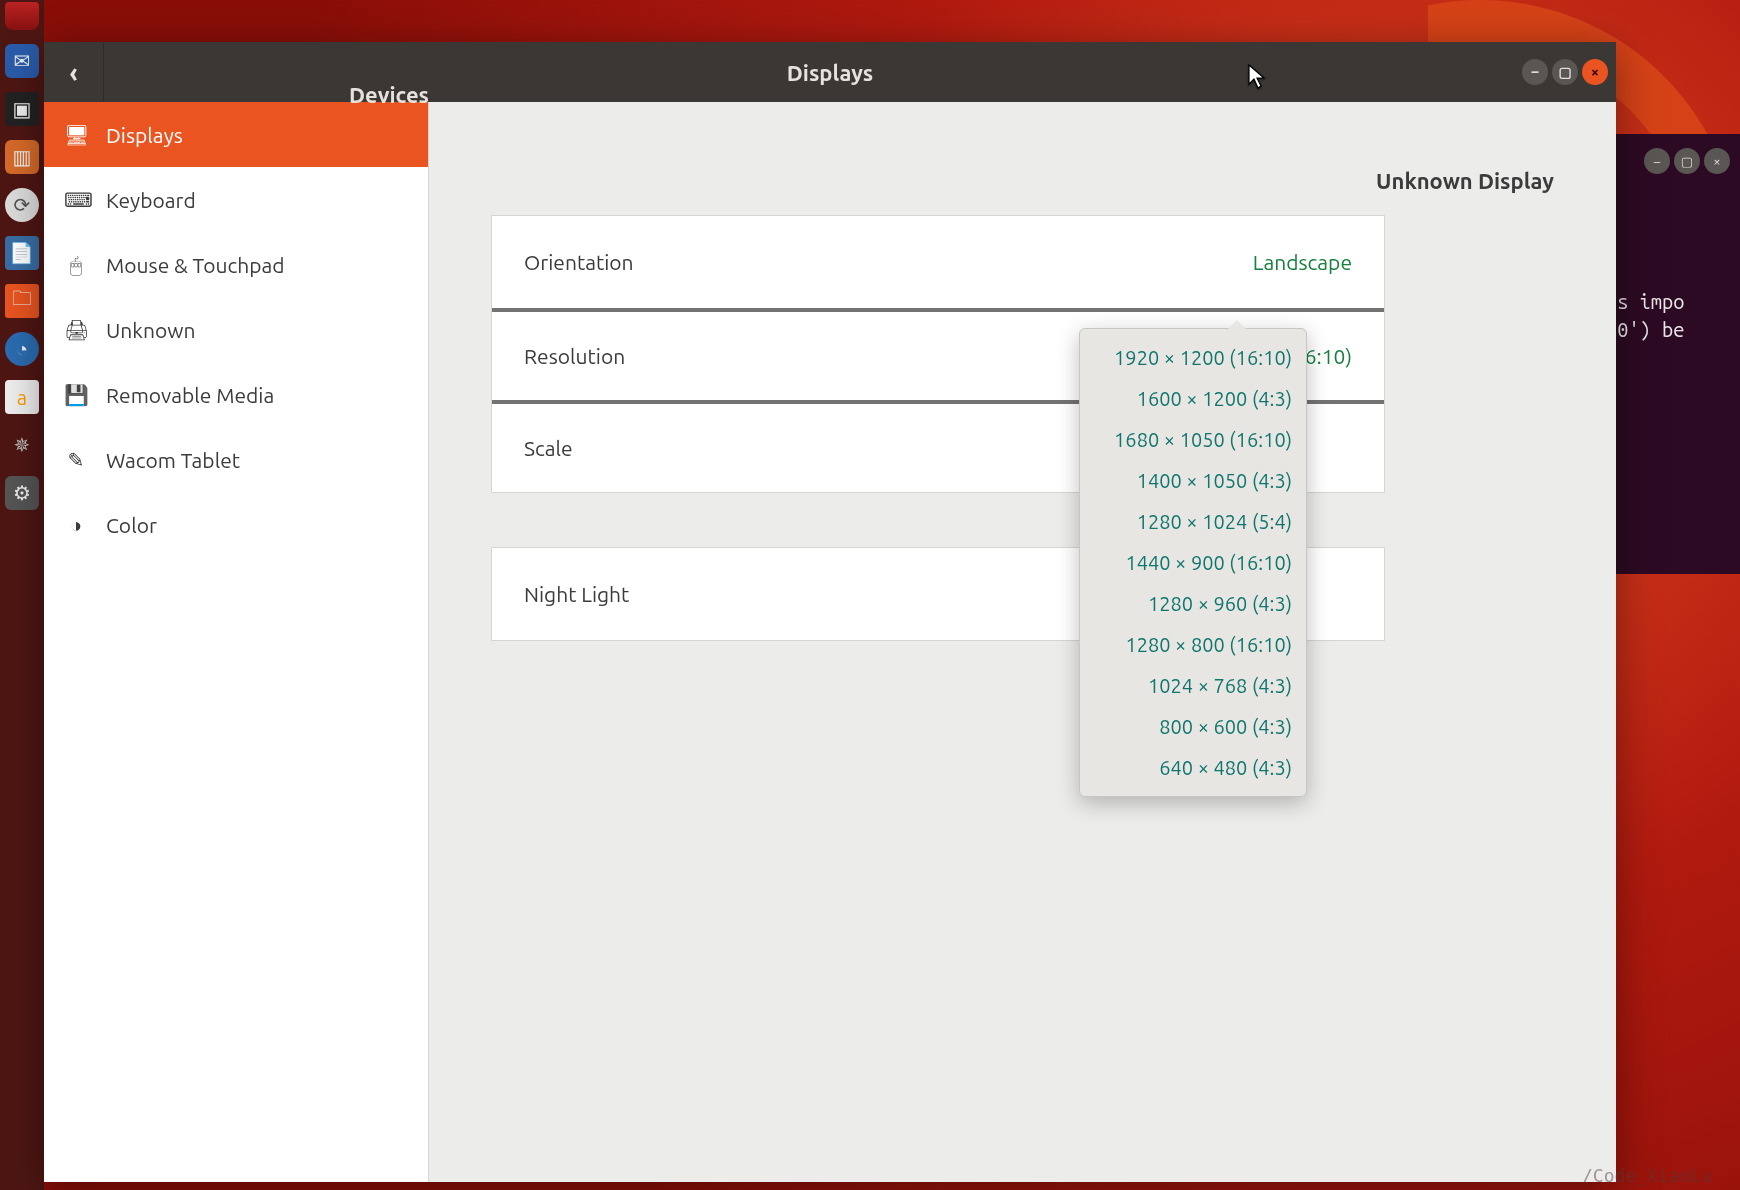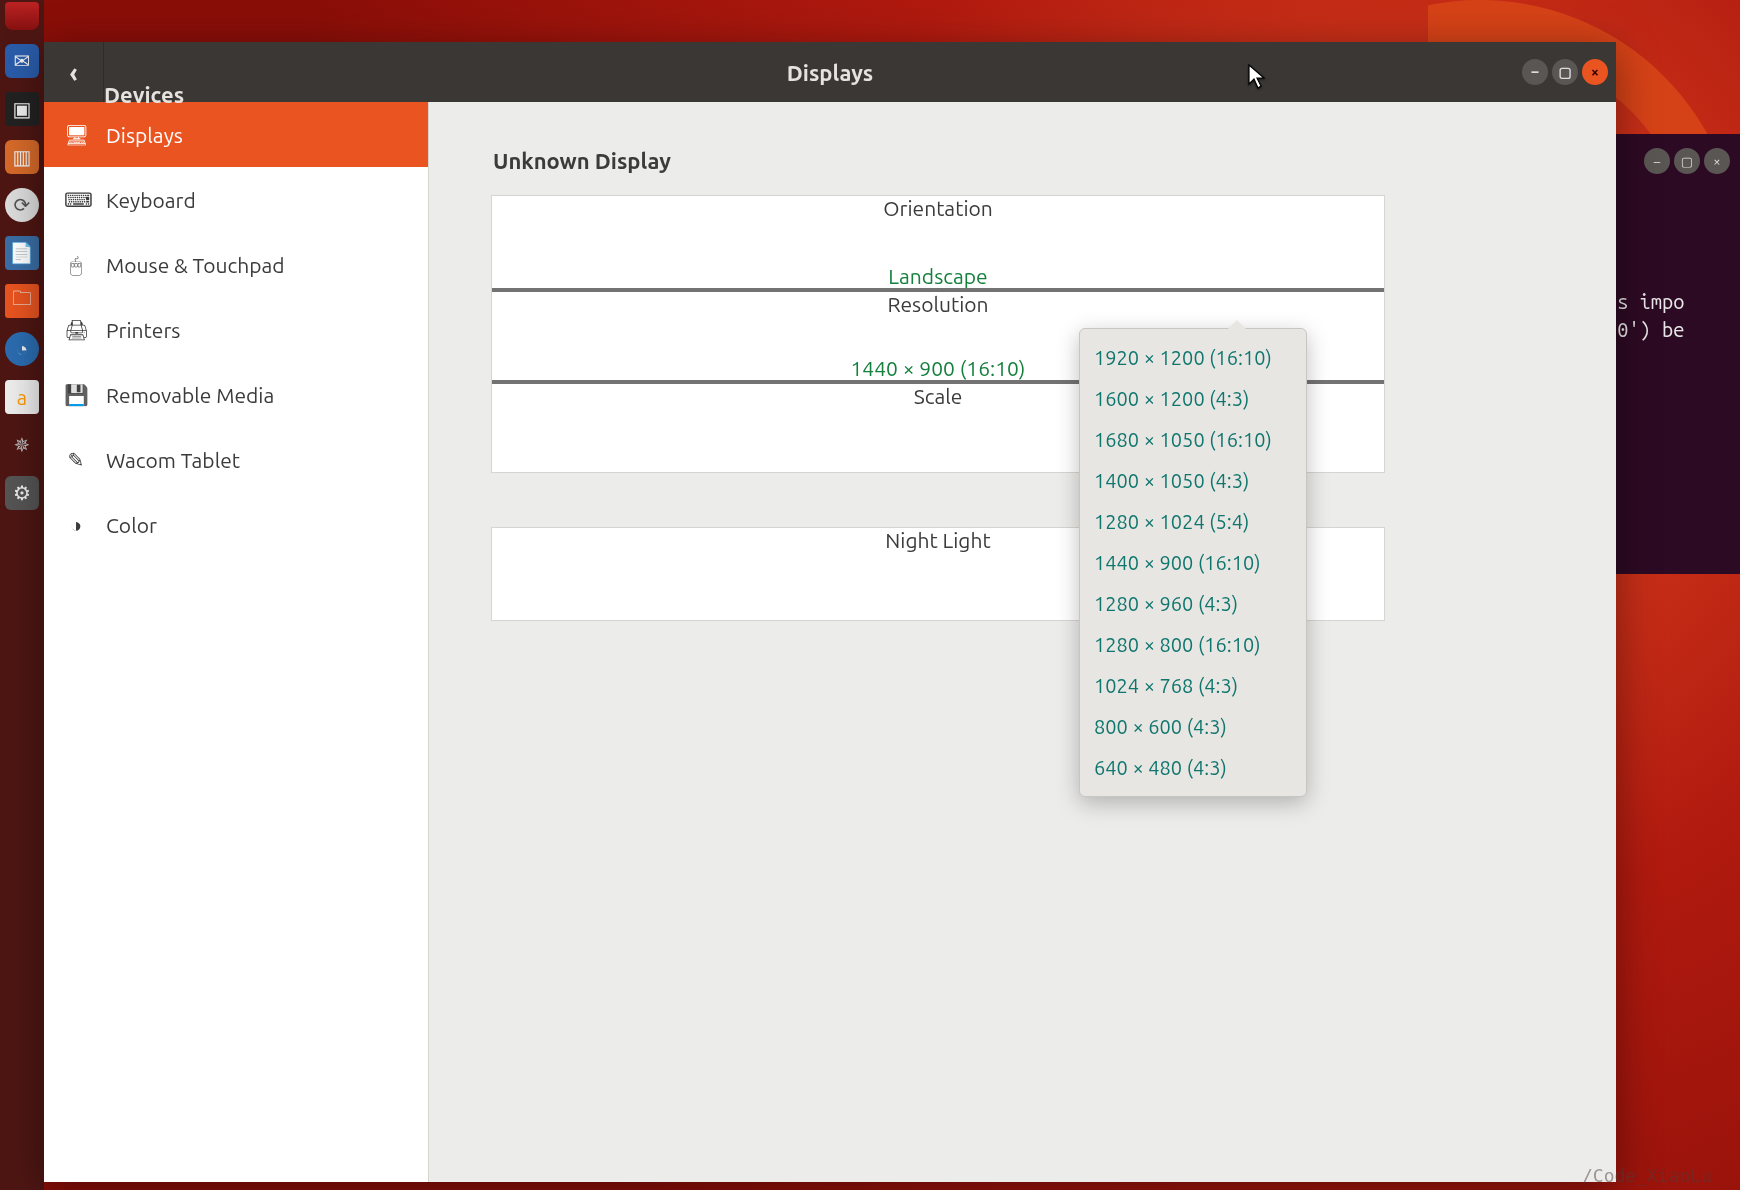--- a/index.html
+++ b/index.html
@@ -39,36 +39,36 @@
     box-shadow: 0 8px 40px rgba(0,0,0,0.4);
     display:flex;
     flex-direction:column;
   }
   .titlebar {
     height: 60px; background: #3a3735;
     display:flex; align-items:center; position:relative;
     color:#e6e2dd; font-size: 22px; font-weight:600;
   }
   .tb-back { width:60px; height:60px; display:flex; align-items:center; justify-content:center; font-size:26px; border-right:1px solid #2e2b29;}
-  .tb-section { width:325px; text-align:left;margin-top:44px; }
+  .tb-section { width:325px; text-align:right;margin-top:44px; }
   .tb-title { flex:1; text-align:center; padding-right:385px; }
   .tb-controls { position:absolute; right:8px; top:0; height:60px; display:flex; align-items:center; gap:4px; }
   .tb-btn { width:26px; height:26px; border-radius:50%; background:#5a5653; display:flex; align-items:center; justify-content:center; font-size:14px; color:#ddd; }
   .tb-close { background:#e95420; color:#300; }
   .window-body { flex:1; display:flex; min-height:0; }
   
   .sidebar { width: 385px; background:#ffffff; border-right:1px solid #d8d4d0; }
   .sb-item { height:65px; display:flex; align-items:center; padding-left:20px; gap:18px; font-size:21px; color:#3b3b3b; }
   .sb-item.active { background:#e95420; color:#fff; }
   .sb-icon { width:24px; text-align:center; font-size:20px; }
   
-  .content { flex:1; padding: 46px 62px; overflow:auto; position:relative; }
+  .content { flex:1; padding: 66px 62px; overflow:auto; position:relative;text-align:right; }
   .section-title { font-size:22px; font-weight:700; color:#3b3b3b; margin-bottom:22px; margin-left:2px;}
   .card { width:894px; background:#ffffff; border:1px solid #d8d4d0; }
-  .row { height:92px; display:flex; align-items:center; justify-content:space-between; padding:0 32px; font-size:21px; color:#3b3b3b;flex-direction:column; }
+  .row { height:92px; display:flex; align-items:center; justify-content:space-between; padding:0 32px; font-size:21px; color:#3b3b3b; }
   .row + .row { border-top:4px solid #737373; }
   .gap { height:54px; }
   .row .value { color:#15803d; }
 
   
   .popover {
     position:absolute;
     left: 650px; top: 226px;
     width: 228px;
     background: #e8e6e3;
@@ -157,21 +157,21 @@
         <div class="sb-item">
           <span class="sb-icon">⌨</span>
           <span>Keyboard</span>
         </div>
         <div class="sb-item">
           <span class="sb-icon">🖱</span>
           <span>Mouse &amp; Touchpad</span>
         </div>
         <div class="sb-item">
           <span class="sb-icon">🖨</span>
-          <span>Printers</span>
+          <span>Unknown</span>
         </div>
         <div class="sb-item">
           <span class="sb-icon">💾</span>
           <span>Removable Media</span>
         </div>
         <div class="sb-item">
           <span class="sb-icon">✎</span>
           <span>Wacom Tablet</span>
         </div>
         <div class="sb-item">

